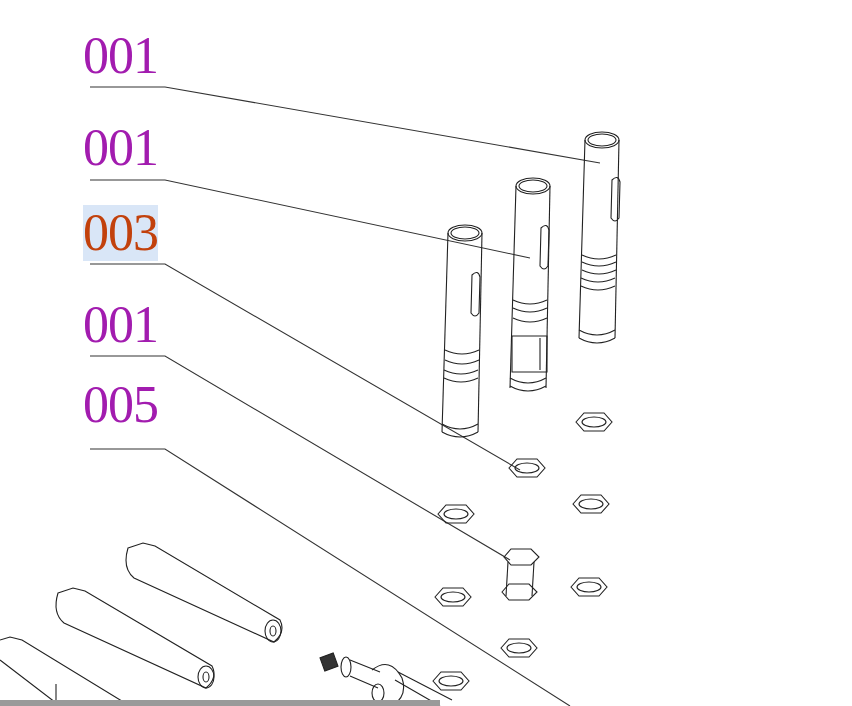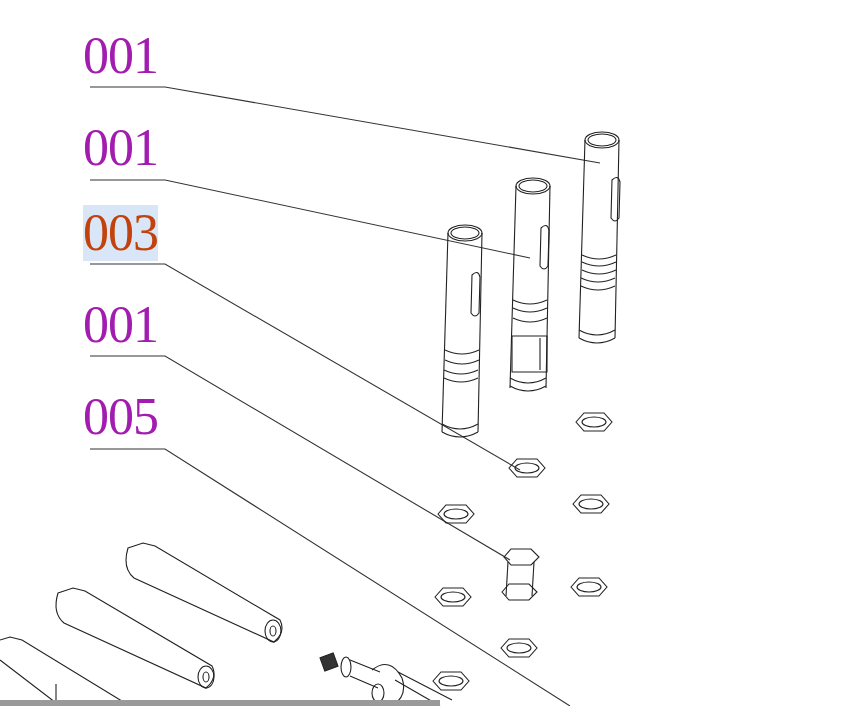--- a/index.html
+++ b/index.html
@@ -10,21 +10,21 @@
   svg { position:absolute; left:0; top:0; }
   .bar { position:absolute; left:0; top:700px; width:440px; height:6px; background:#9a9a9a; }
 </style>
 </head>
 <body>
 
 <div class="label" style="left:83px;top:28px">001</div>
 <div class="label" style="left:83px;top:120px">001</div>
 <div class="label sel" style="left:83px;top:205px">003</div>
 <div class="label" style="left:83px;top:297px">001</div>
-<div class="label" style="left:83px;top:389px">005</div>
+<div class="label" style="left:83px;top:377px">005</div>
 
 <svg width="852" height="706" viewBox="0 0 852 706" fill="none" stroke="#222" stroke-width="1.1">
 
   <g stroke="#333">
     <polyline points="90,87 165,87 600,163"></polyline>
     <polyline points="90,180 165,180 530,258"></polyline>
     <polyline points="90,264 165,264 520,470"></polyline>
     <polyline points="90,356 165,356 510,560"></polyline>
     <polyline points="90,449 165,449 570,706"></polyline>
   </g>

